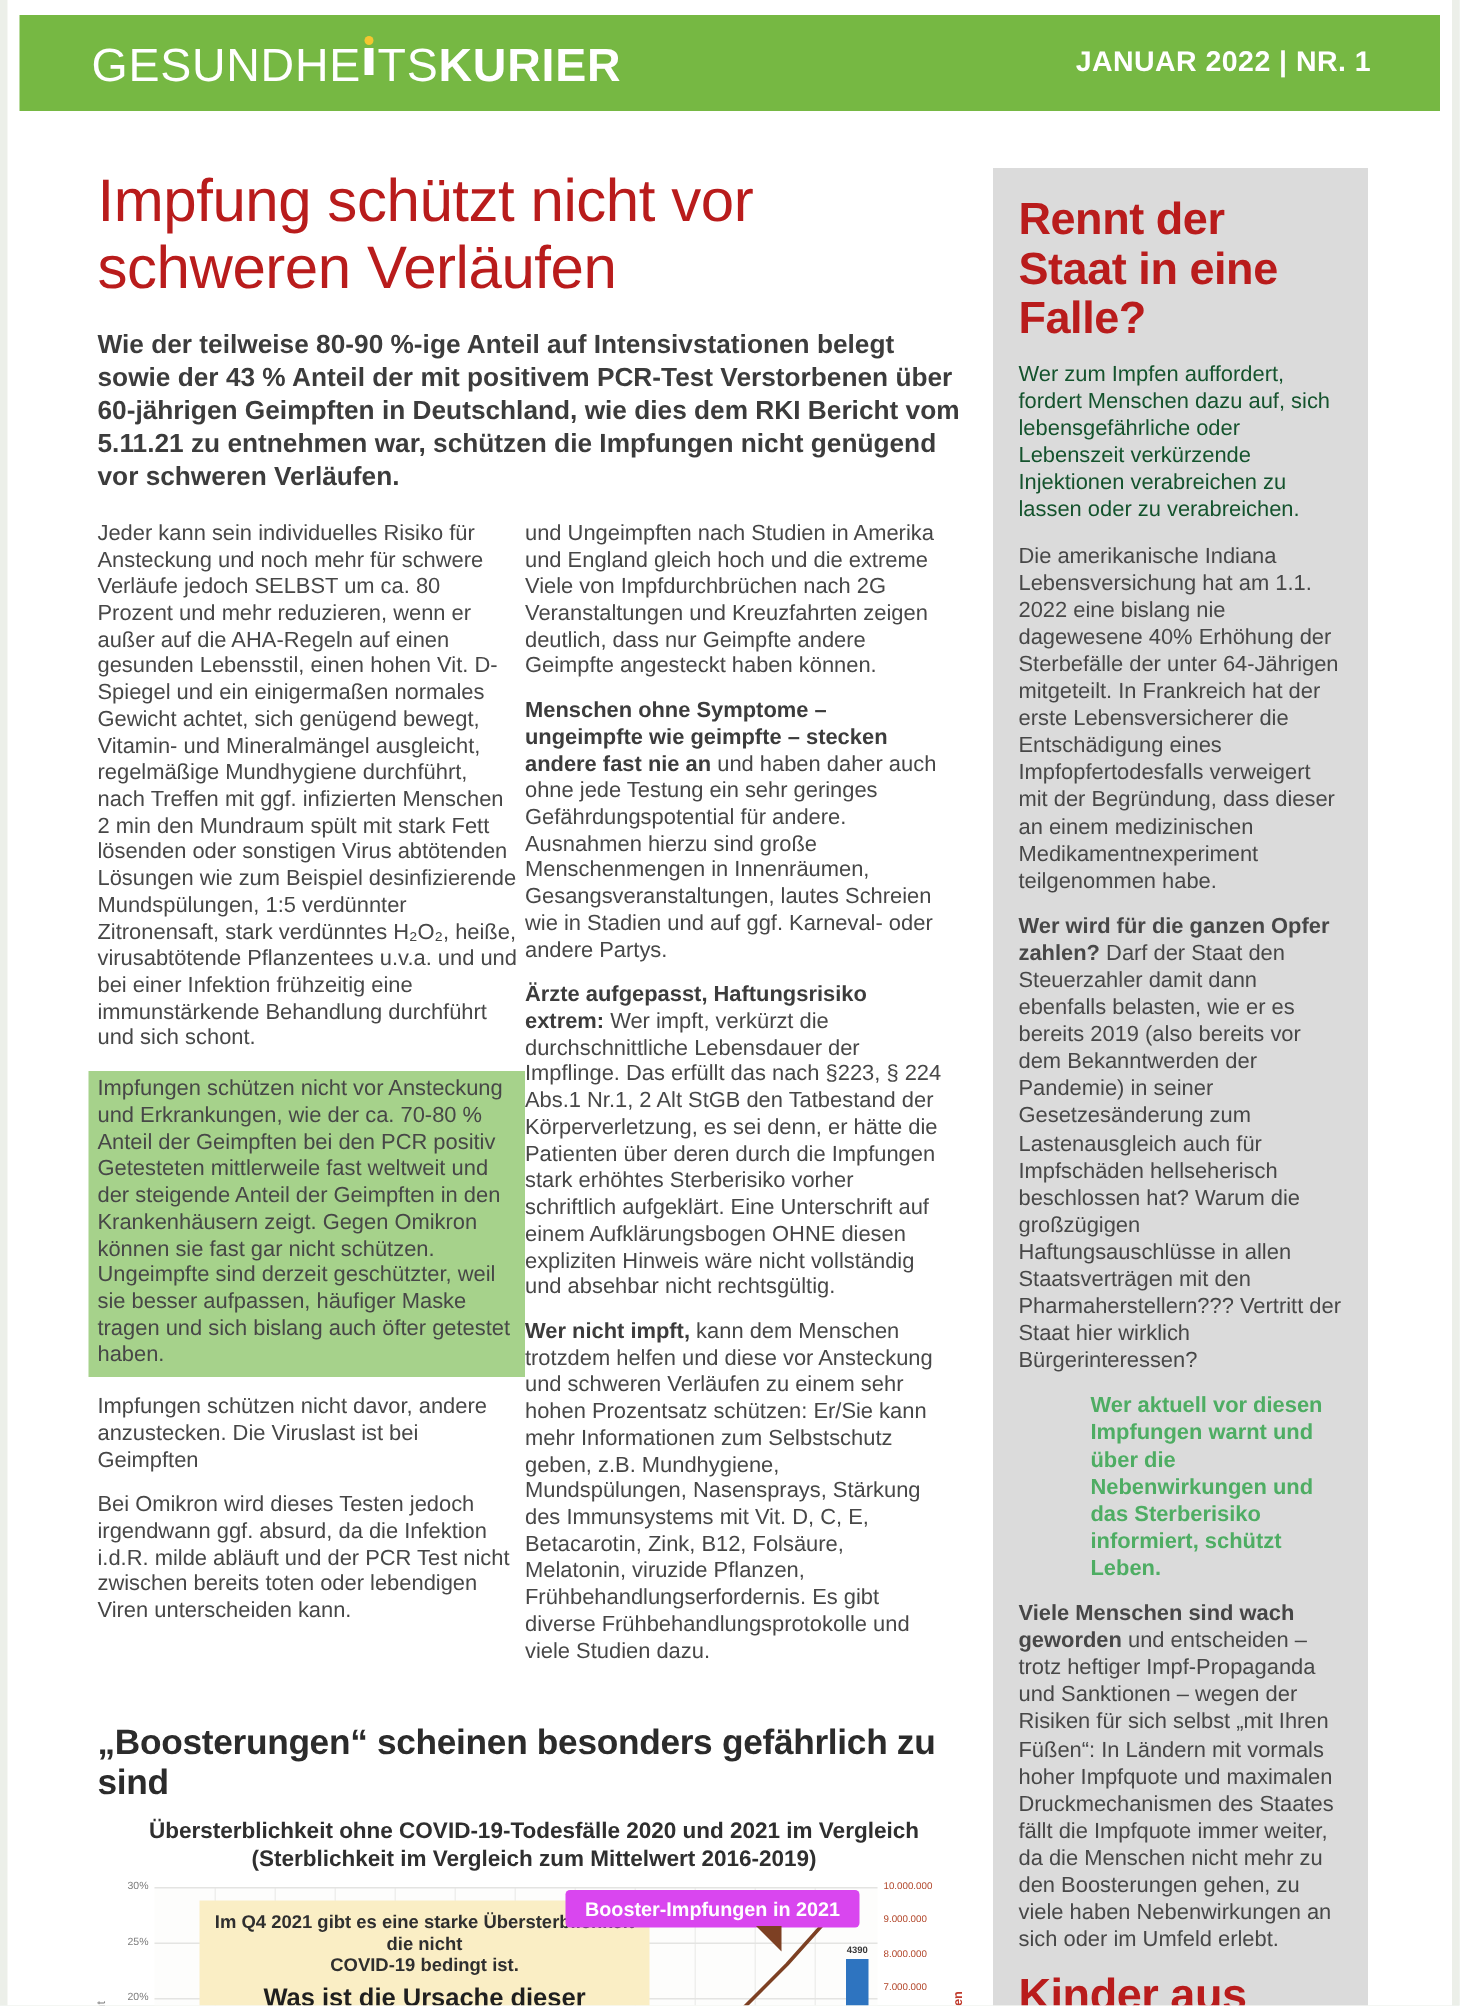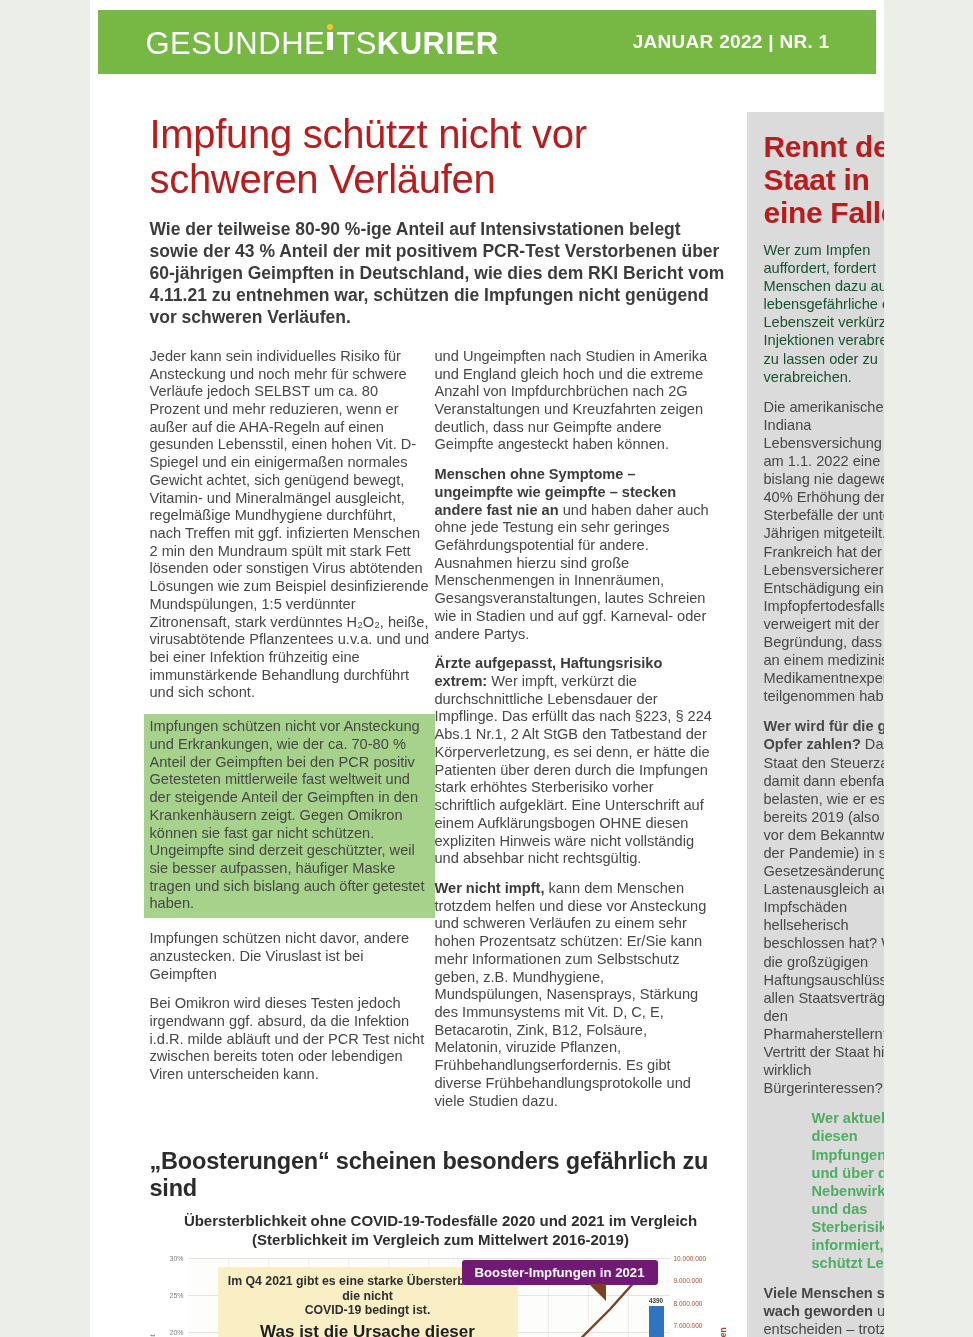--- a/index.html
+++ b/index.html
@@ -1,16 +1,16 @@
 <!DOCTYPE html>
 <html lang="de"><head>
 <meta charset="utf-8">
 <style>
   html,body{margin:0;padding:0;background:#ecefe9;}
-  .page{position:relative;width:794px;height:1337px;margin:0 auto;background:#ffffff;
+  .page{position:relative;width:963px;height:1337px;margin:0 auto;background:#ffffff;
         box-sizing:border-box;padding:10px 8px 0 8px;overflow:hidden;
         font-family:"Liberation Sans","DejaVu Sans",sans-serif;}
   
   .topbar{height:64px;background:#76b843;display:flex;align-items:center;
           justify-content:space-between;padding:0 46px 0 48px;box-sizing:border-box;}
   .logo{color:#fff;font-size:31px;letter-spacing:.5px;display:flex;align-items:baseline;}
   .logo .lt{font-weight:400;}
   .logo .bd{font-weight:700;text-align:center;}
   .logo-i{display:inline-block;position:relative;width:9px;height:31px;margin:0 1px;}
   .logo-i .dot{position:absolute;top:1px;left:1px;width:6px;height:6px;border-radius:50%;background:#f4c630;}
@@ -51,21 +51,21 @@
          font-size:8.5px;color:#c0392b;font-weight:700;white-space:nowrap;margin-top:66px;}
   .bar{position:absolute;bottom:0;width:15px;}
   .bar.gold{background:#b8912c;}
   .bar.blue{background:#2e74c0;}
   .bar-label{position:absolute;width:28px;text-align:center;font-size:6.3px;font-weight:700;color:#3a3a3a;}
   .line-svg{position:absolute;inset:0;width:100%;height:100%;pointer-events:none;}
   .annotation{position:absolute;left:30px;top:9px;width:300px;background:#faeec5;padding:7px 8px 8px 8px;
               text-align:center;box-sizing:border-box;}
   .annotation .small{font-size:12.3px;font-weight:700;color:#2f2f2f;line-height:1.2;}
   .annotation .big{font-size:17px;font-weight:700;color:#1f1f1f;line-height:1.15;margin-top:4px;}
-  .callout{position:absolute;top:2px;right:12px;background:#701a75;color:#fff;font-size:13.2px;font-weight:700;
+  .callout{position:absolute;top:2px;right:12px;background:#d946ef;color:#fff;font-size:13.2px;font-weight:700;
            padding:5px 13px;border-radius:3px;white-space:nowrap;}
   .callout:after{content:"";position:absolute;bottom:-16px;right:52px;width:0;height:0;
                  border-top:17px solid #7d4023;border-left:17px solid transparent;}
 </style>
 </head>
 <body>
 
 <div class="page">
 
   <div class="topbar">
@@ -78,30 +78,30 @@
         <span class="lt">TS</span>
         <span class="bd">KURIER</span>
     </div>
     <div class="issue">JANUAR 2022 | NR. 1</div>
   </div>
 
   <div class="content">
 
     <div class="main">
       <h1 class="article-title">Impfung schützt nicht vor schweren Verläufen</h1>
-      <p class="lede">Wie der teilweise 80-90 %-ige Anteil auf Intensivstationen belegt sowie der 43 % Anteil der mit positivem PCR-Test Verstorbenen über 60-jährigen Geimpften in Deutschland, wie dies dem RKI Bericht vom 4.11.21 zu entnehmen war, schützen die Impfungen nicht genügend vor schweren Verläufen.</p>
+      <p class="lede">Wie der teilweise 80-90 %-ige Anteil auf Intensivstationen belegt sowie der 43 % Anteil der mit positivem PCR-Test Verstorbenen über 60-jährigen Geimpften in Deutschland, wie dies dem RKI Bericht vom 5.11.21 zu entnehmen war, schützen die Impfungen nicht genügend vor schweren Verläufen.</p>
       <div class="columns">
         <div class="col" id="col1">
             <p class="body-p">Jeder kann sein individuelles Risiko für Ansteckung und noch mehr für schwere Verläufe jedoch SELBST um ca. 80 Prozent und mehr reduzieren, wenn er außer auf die AHA-Regeln auf einen gesunden Lebensstil, einen hohen Vit. D-Spiegel und ein einigermaßen normales Gewicht achtet, sich genügend bewegt, Vitamin- und Mineralmängel ausgleicht, regelmäßige Mundhygiene durchführt, nach Treffen mit ggf. infizierten Menschen 2 min den Mundraum spült mit stark Fett lösenden oder sonstigen Virus abtötenden Lösungen wie zum Beispiel desinfizierende Mundspülungen, 1:5 verdünnter Zitronensaft, stark verdünntes H₂O₂, heiße, virusabtötende Pflanzentees u.v.a. und und bei einer Infektion frühzeitig eine immunstärkende Behandlung durchführt und sich schont.</p>
             <p class="body-p highlight">Impfungen schützen nicht vor Ansteckung und Erkrankungen, wie der ca. 70-80 % Anteil der Geimpften bei den PCR positiv Getesteten mittlerweile fast weltweit und der steigende Anteil der Geimpften in den Krankenhäusern zeigt. Gegen Omikron können sie fast gar nicht schützen. Ungeimpfte sind derzeit geschützter, weil sie besser aufpassen, häufiger Maske tragen und sich bislang auch öfter getestet haben.</p>
             <p class="body-p">Impfungen schützen nicht davor, andere anzustecken. Die Viruslast ist bei Geimpften</p>
             <p class="body-p">Bei Omikron wird dieses Testen jedoch irgendwann ggf. absurd, da die Infektion i.d.R. milde abläuft und der PCR Test nicht zwischen bereits toten oder lebendigen Viren unterscheiden kann.</p>
           </div>
         <div class="col" id="col2">
-            <p class="body-p">und Ungeimpften nach Studien in Amerika und England gleich hoch und die extreme Anzahl von Impfdurchbrüchen nach 2G Veranstaltungen und Kreuzfahrten zeigen deutlich, dass nur Geimpfte andere Geimpfte angesteckt haben können.</p>
+            <p class="body-p">und Ungeimpften nach Studien in Amerika und England gleich hoch und die extreme Viele von Impfdurchbrüchen nach 2G Veranstaltungen und Kreuzfahrten zeigen deutlich, dass nur Geimpfte andere Geimpfte angesteckt haben können.</p>
             <p class="body-p"><strong>Menschen ohne Symptome – ungeimpfte wie geimpfte – stecken andere fast nie an</strong> und haben daher auch ohne jede Testung ein sehr geringes Gefährdungspotential für andere. Ausnahmen hierzu sind große Menschenmengen in Innenräumen, Gesangsveranstaltungen, lautes Schreien wie in Stadien und auf ggf. Karneval- oder andere Partys.</p>
             <p class="body-p"><strong>Ärzte aufgepasst, Haftungsrisiko extrem:</strong> Wer impft, verkürzt die durchschnittliche Lebensdauer der Impflinge. Das erfüllt das nach §223, § 224 Abs.1 Nr.1, 2 Alt StGB den Tatbestand der Körperverletzung, es sei denn, er hätte die Patienten über deren durch die Impfungen stark erhöhtes Sterberisiko vorher schriftlich aufgeklärt. Eine Unterschrift auf einem Aufklärungsbogen OHNE diesen expliziten Hinweis wäre nicht vollständig und absehbar nicht rechtsgültig.</p>
             <p class="body-p"><strong>Wer nicht impft,</strong> kann dem Menschen trotzdem helfen und diese vor Ansteckung und schweren Verläufen zu einem sehr hohen Prozentsatz schützen: Er/Sie kann mehr Informationen zum Selbstschutz geben, z.B. Mundhygiene, Mundspülungen, Nasensprays, Stärkung des Immunsystems mit Vit. D, C, E, Betacarotin, Zink, B12, Folsäure, Melatonin, viruzide Pflanzen, Frühbehandlungserfordernis. Es gibt diverse Frühbehandlungsprotokolle und viele Studien dazu.</p>
           </div>
       </div>
 
       <h2 class="chart-heading">„Boosterungen“ scheinen besonders gefährlich zu sind</h2>
 
       <div class="chart">
         <div class="chart-title">Übersterblichkeit ohne COVID-19-Todesfälle 2020 und 2021 im Vergleich</div>

